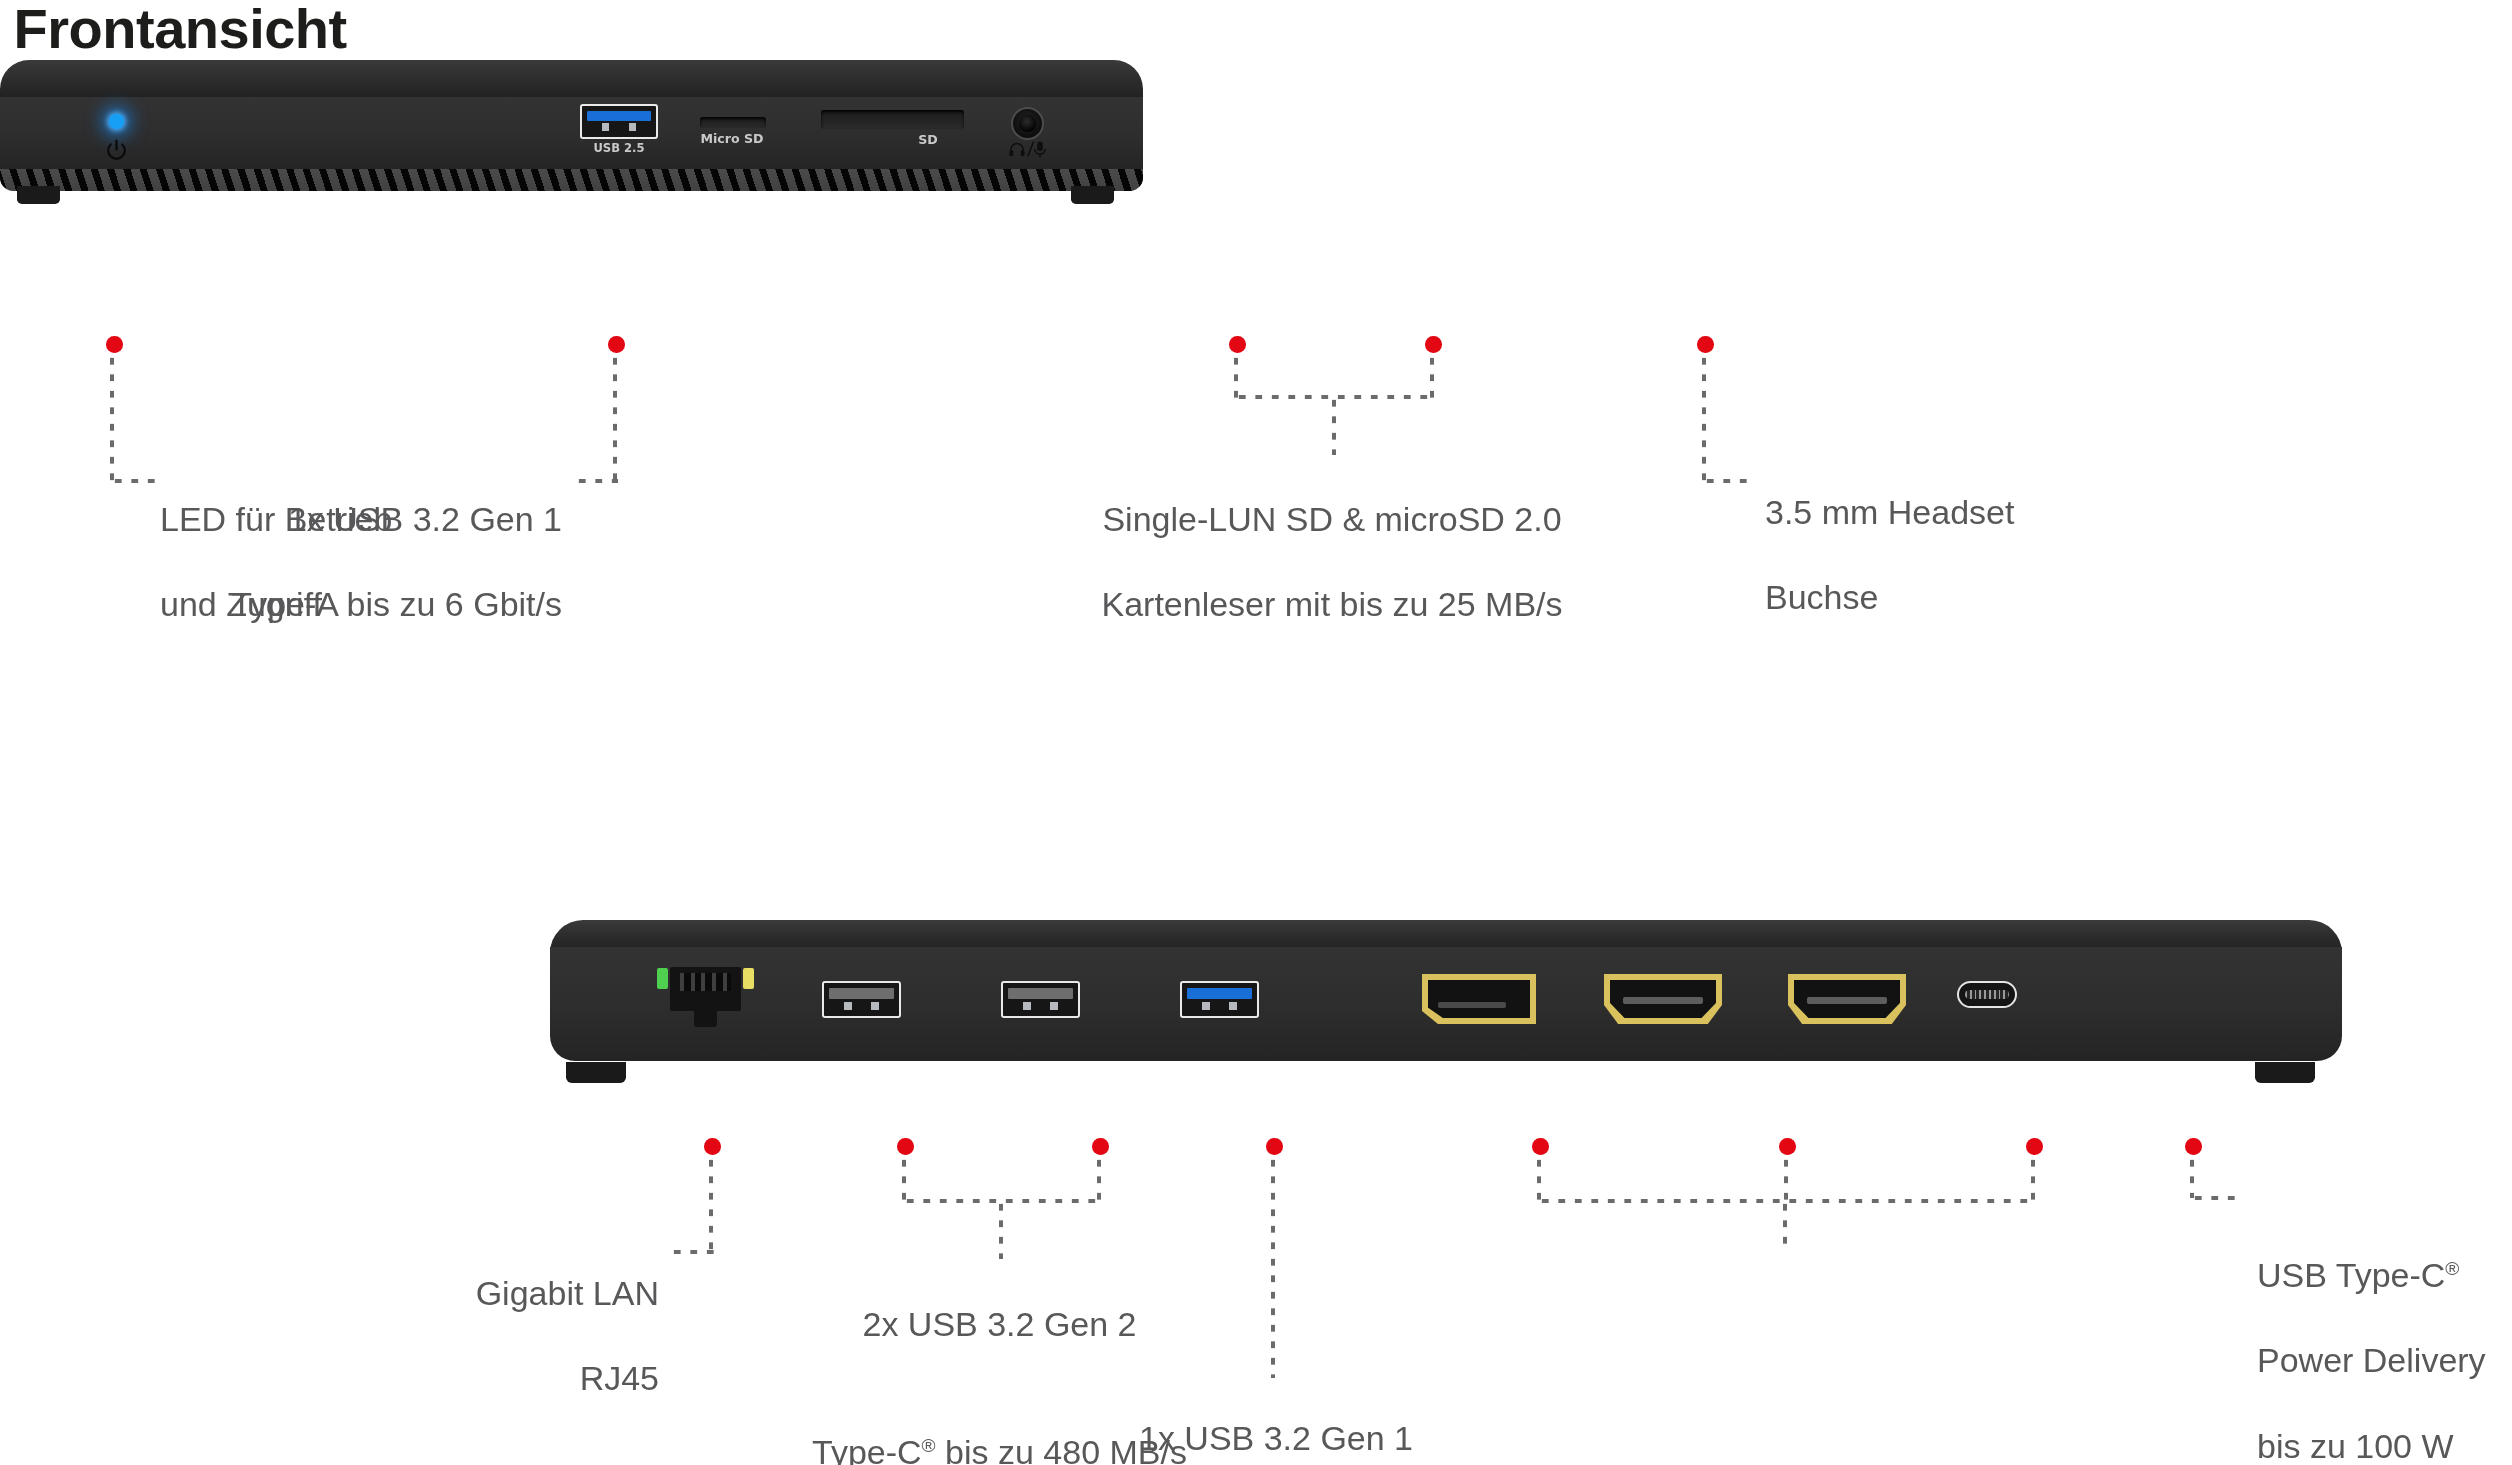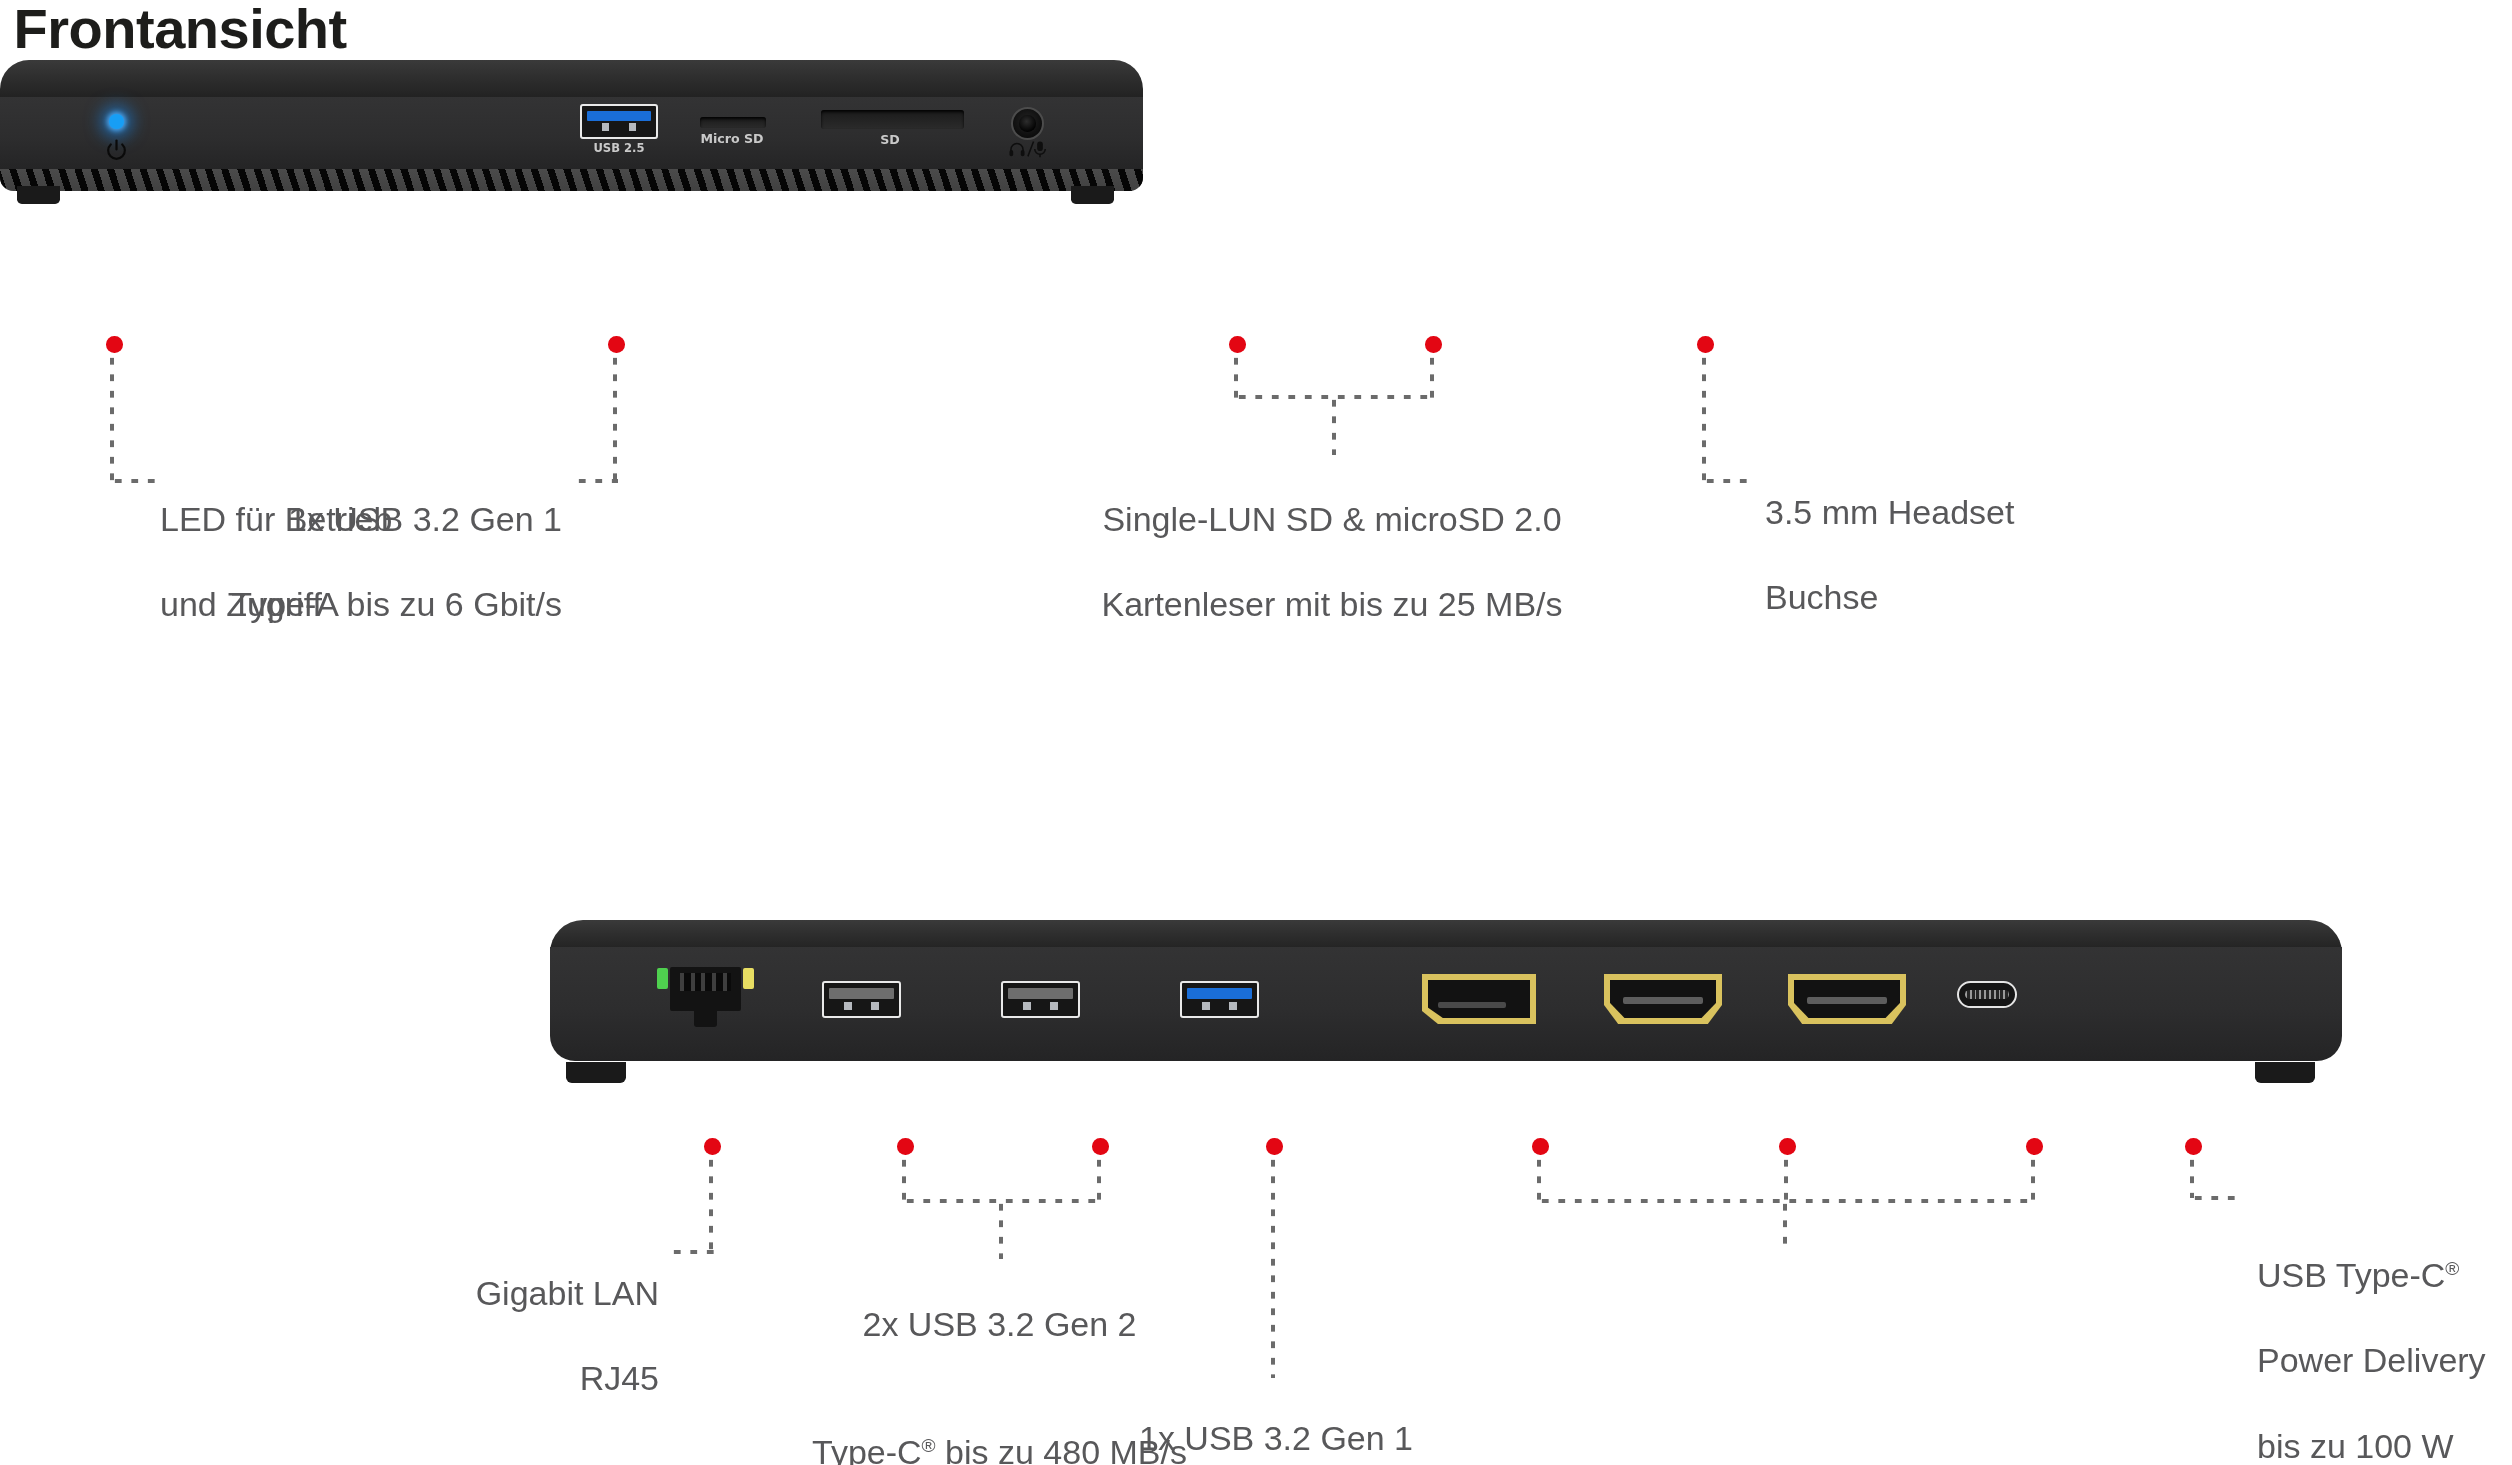--- a/index.html
+++ b/index.html
@@ -216,21 +216,21 @@
     <div class="port usb-a blue" style="left:580px; top:44px; width:78px; height:35px;">
       <div class="tongue"></div>
       <div class="pins"></div>
     </div>
     <div class="port-caption" style="left:619px; top:81px; font-size:11.6px;">USB 2.5</div>
 
     <div class="port sdslot" style="left:700px; top:57px; width:66px; height:10.7px;"></div>
     <div class="port-caption" style="left:732px; top:71px; font-size:12.6px;">Micro SD</div>
 
     <div class="port sdslot" style="left:821px; top:50px; width:143px; height:19.4px;"></div>
-    <div class="port-caption" style="left:890px; top:72px; font-size:12.6px;">SD</div>
+    <div class="port-caption" style="left:928px; top:72px; font-size:12.6px;">SD</div>
 
     <div class="port jack-ring" style="left:1011px; top:47px; width:33px; height:33px;">
       <div class="hole"></div>
     </div>
     <svg style="position:absolute;left:1008px;top:79px;" width="43" height="19.4" viewBox="0 0 52 24">
       <path d="M3 15v-2a7.5 7.5 0 0 1 15 0v2" fill="none" stroke="#0e0e0e" stroke-width="1.9"></path>
       <rect x="1.2" y="13.5" width="4.6" height="8" rx="2.2" fill="#0e0e0e"></rect>
       <rect x="15.2" y="13.5" width="4.6" height="8" rx="2.2" fill="#0e0e0e"></rect>
       <line x1="24" y1="21.5" x2="31" y2="3" stroke="#0e0e0e" stroke-width="1.9"></line>
       <rect x="35.5" y="3" width="7" height="12" rx="3.5" fill="#0e0e0e"></rect>

